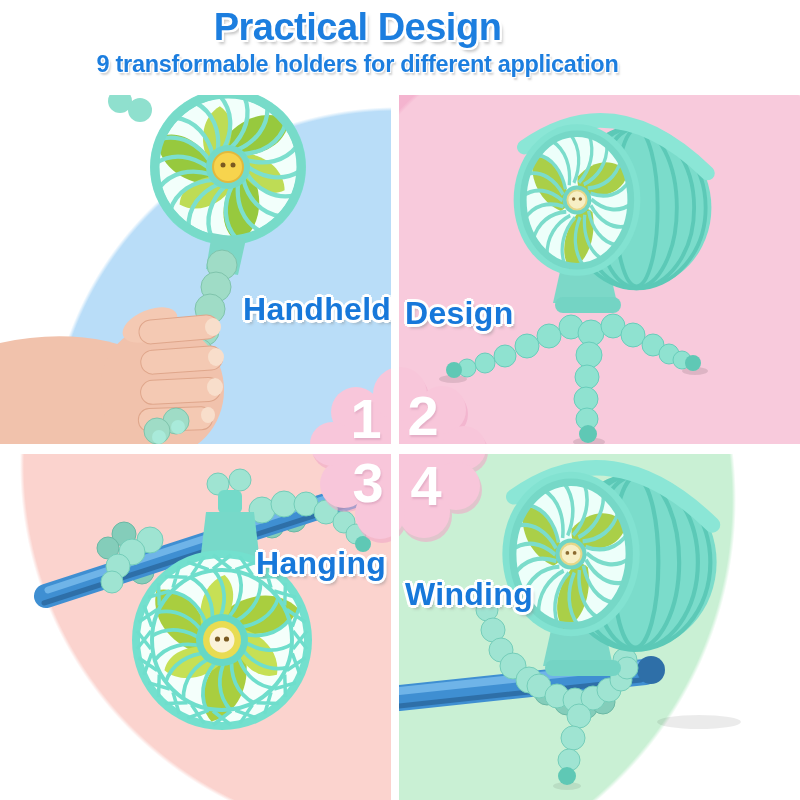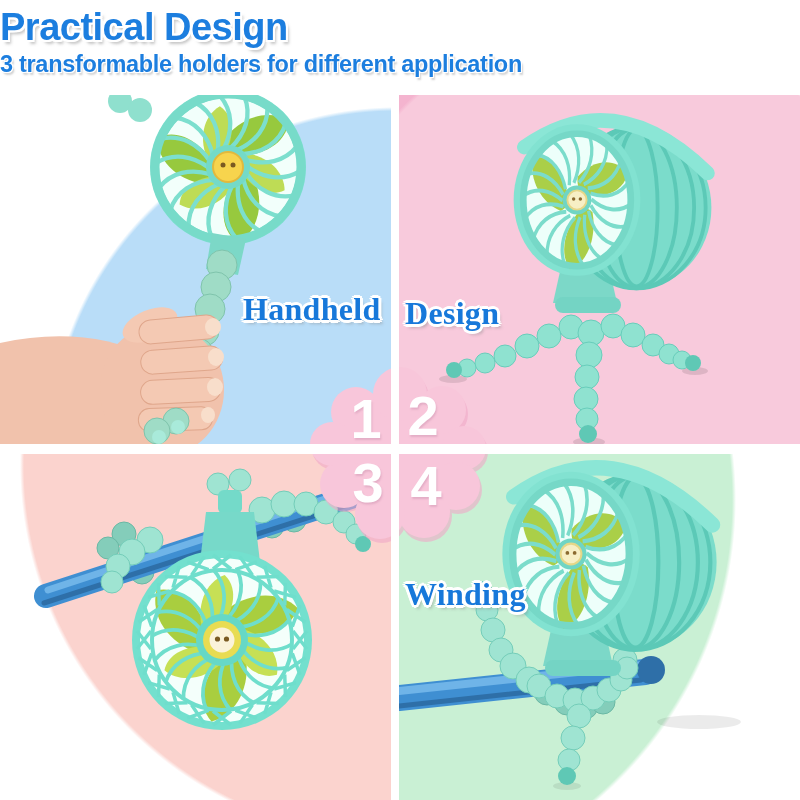--- a/index.html
+++ b/index.html
@@ -1,29 +1,29 @@
 <!DOCTYPE html>
 <html><head>
 <meta charset="utf-8">
 <style>
   html,body{margin:0;padding:0;background:#fff;}
   .canvas{position:relative;width:800px;height:800px;background:#fff;overflow:hidden;
           font-family:"Liberation Sans",sans-serif;}
   
   .header{position:absolute;left:0;top:0;width:800px;height:95px;background:#fff;
-          text-align:left;padding-right:85px;box-sizing:border-box;z-index:2;}
+          text-align:center;padding-right:85px;box-sizing:border-box;z-index:2;}
   .title{margin-top:6px;font-size:38px;font-weight:bold;color:#1C7EDF;letter-spacing:-.5px;
          text-shadow:-2px -2px 0 #fff,2px -2px 0 #fff,-2px 2px 0 #fff,2px 2px 0 #fff,
                      0 -2px 0 #fff,0 2px 0 #fff,-2px 0 0 #fff,2px 0 0 #fff,
                      3px 4px 3px rgba(140,140,140,.5);}
   .subtitle{margin-top:2px;font-size:23.5px;font-weight:bold;color:#1C7EDF;letter-spacing:-.3px;
          text-shadow:-1px -1px 0 #fff,1px -1px 0 #fff,-1px 1px 0 #fff,1px 1px 0 #fff,
                      2px 3px 2px rgba(150,150,150,.45);}
   
-  .quad{position:absolute;overflow:hidden;background-color:#fff;font-family:Liberation Serif, serif;}
+  .quad{position:absolute;overflow:hidden;background-color:#fff;}
   #q-tl{left:0;top:95px;width:391px;height:349px;
         background:radial-gradient(ellipse 350px 345px at 398px 357px,#B9DDF8 0 346px,#FFFFFF 350px);}
   #q-tr{left:399px;top:95px;width:401px;height:349px;
         background:radial-gradient(circle 290px at 210px 215px,#F8CADC 0 286px,rgba(0,0,0,0) 290px),
                    radial-gradient(ellipse 412px 465px at 0px 356px,#F4B4CF 0 407px,#FFFFFF 412px);}
   #q-bl{left:0;top:454px;width:391px;height:346px;
         background:radial-gradient(circle 375px at 395px 11px,#FBD3CE 0 371px,#FFFFFF 375px);}
   #q-br{left:399px;top:454px;width:401px;height:346px;
         background:radial-gradient(circle 395px at -58px 46px,#C9F0D4 0 391px,#FFFFFF 395px);text-align:right;}
   .quad svg{position:absolute;left:0;top:0;}
@@ -104,21 +104,21 @@
         <circle r="15" fill="#70D5C4"></circle>
         <circle r="10" fill="#F7EFC5" stroke="#E5D788" stroke-width="2"></circle>
         <circle cx="-3.5" cy="-1" r="1.8" fill="#8A6A30"></circle>
           <circle cx="3.5" cy="-1" r="1.8" fill="#8A6A30"></circle>
       </g>
     </defs>
   </svg>
 
   <div class="header">
     <div class="title">Practical Design</div>
-    <div class="subtitle">3 transformable holders for different application</div>
+    <div class="subtitle">9 transformable holders for different application</div>
   </div>
 
   <div id="q-tl" class="quad">
     <svg width="391" height="349" viewBox="0 0 391 349">
 
       <circle cx="120" cy="6" r="12" fill="#8FE0CE"></circle>
         <circle cx="140" cy="15" r="12" fill="#8FE0CE"></circle>
 
       <g transform="translate(228,72)">
         <circle r="78" fill="#7CDFCE"></circle>
@@ -296,20 +296,21 @@
         <g stroke="#6FDECC" stroke-width="4.5" fill="none" transform="scale(.84)">
             <use href="#spokes18"></use>
           </g>
         <circle r="26" fill="#66D8C6"></circle>
         <circle r="19" fill="#E8DC52"></circle>
         <circle r="12.5" fill="#FBF3DA"></circle>
         <circle cx="-4.5" cy="-1" r="2.6" fill="#7A5A22"></circle>
           <circle cx="4.5" cy="-1" r="2.6" fill="#7A5A22"></circle>
       </g>
     </svg>
+    <span id="lbl-hanging" class="photo-label">Hanging</span>
   </div>
 
   <div id="q-br" class="quad">
     <svg width="401" height="346" viewBox="0 0 401 346">
       <g fill="#000" opacity=".08">
         <ellipse cx="300" cy="268" rx="42" ry="7"></ellipse>
           <ellipse cx="168" cy="332" rx="14" ry="4"></ellipse>
       </g>
 
       <g fill="#84CDBA" stroke="#6AB8A4" stroke-width="1">

